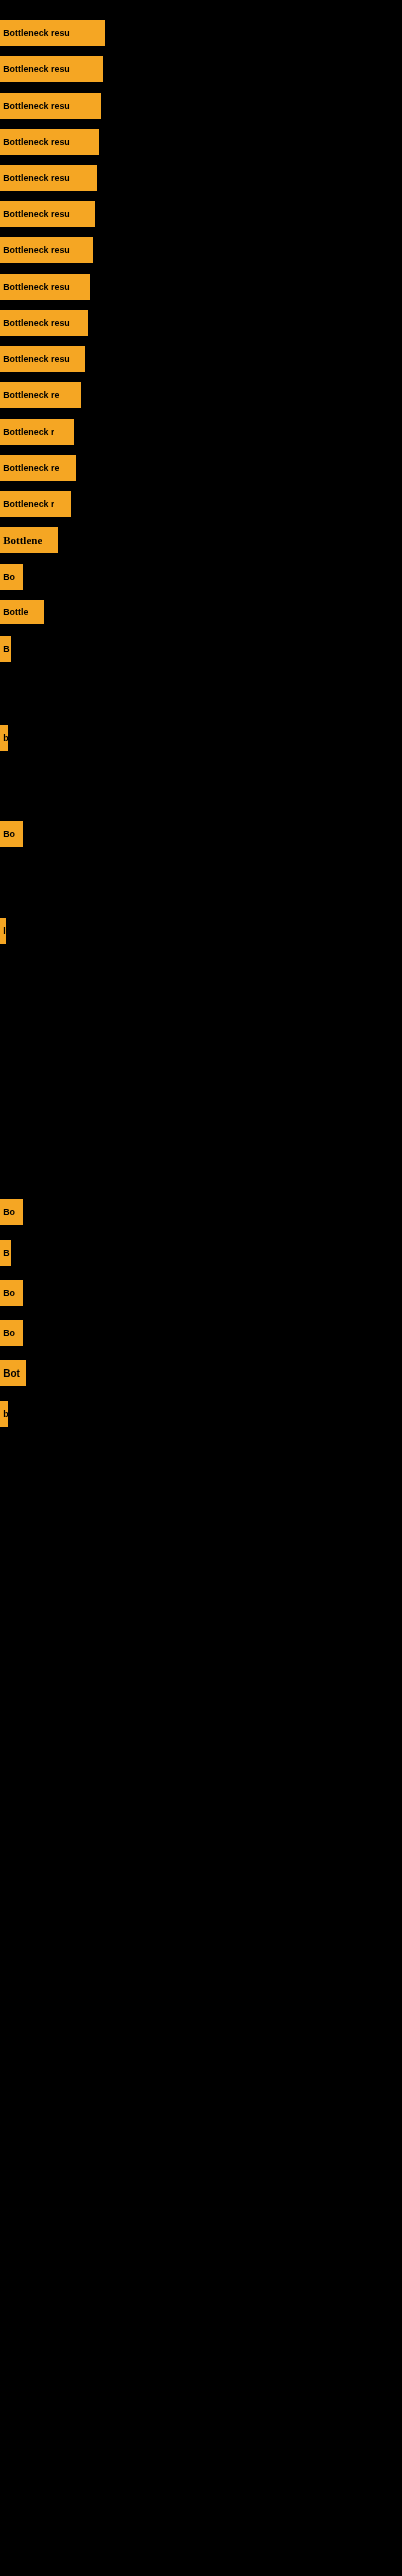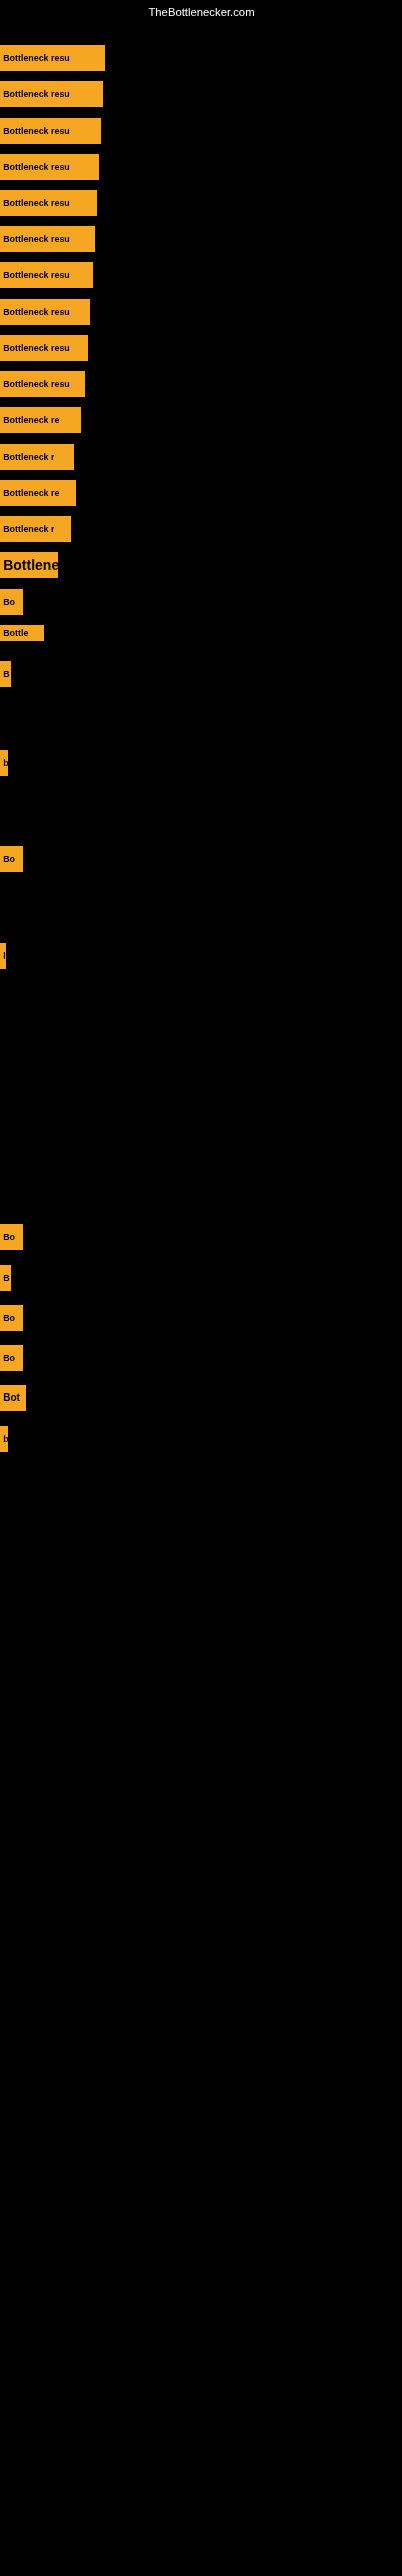--- a/index.html
+++ b/index.html
@@ -27,21 +27,20 @@
       color: #ffffff;
       font-size: 11.3px;
       padding: 6.4px 0;
       font-weight: normal;
     }
   </style>
 </head>
 <body>
 
 <div class="page-container">
-  <div class="site-title">TheBottlenecker.com</div>
 
   <div id="bars-wrapper" style="position: relative; width: 403px; height: 2544px; text-align: center;">
   <div style="position: absolute; left: 0px; top: 20px; width: 105px; height: 26px; background-color: rgb(245, 166, 35); display: flex; align-items: center; padding-left: 3.2px; overflow: hidden;">
         <span style="color: rgb(0, 0, 0); font-size: 8.9px; font-weight: bold; white-space: nowrap; overflow: hidden;">Bottleneck resu</span>
       </div>
       <div style="position: absolute; left: 0px; top: 56px; width: 103px; height: 26px; background-color: rgb(245, 166, 35); display: flex; align-items: center; padding-left: 3.2px; overflow: hidden;">
         <span style="color: rgb(0, 0, 0); font-size: 8.9px; font-weight: bold; white-space: nowrap; overflow: hidden;">Bottleneck resu</span>
       </div>
       <div style="position: absolute; left: 0px; top: 93px; width: 101px; height: 26px; background-color: rgb(245, 166, 35); display: flex; align-items: center; padding-left: 3.2px; overflow: hidden;">
         <span style="color: rgb(0, 0, 0); font-size: 8.9px; font-weight: bold; white-space: nowrap; overflow: hidden;">Bottleneck resu</span>
@@ -73,26 +72,26 @@
       <div style="position: absolute; left: 0px; top: 419px; width: 74px; height: 26px; background-color: rgb(245, 166, 35); display: flex; align-items: center; padding-left: 3.2px; overflow: hidden;">
         <span style="color: rgb(0, 0, 0); font-size: 8.9px; font-weight: bold; white-space: nowrap; overflow: hidden;">Bottleneck r</span>
       </div>
       <div style="position: absolute; left: 0px; top: 455px; width: 76px; height: 26px; background-color: rgb(245, 166, 35); display: flex; align-items: center; padding-left: 3.2px; overflow: hidden;">
         <span style="color: rgb(0, 0, 0); font-size: 8.9px; font-weight: bold; white-space: nowrap; overflow: hidden;">Bottleneck re</span>
       </div>
       <div style="position: absolute; left: 0px; top: 491px; width: 71px; height: 26px; background-color: rgb(245, 166, 35); display: flex; align-items: center; padding-left: 3.2px; overflow: hidden;">
         <span style="color: rgb(0, 0, 0); font-size: 8.9px; font-weight: bold; white-space: nowrap; overflow: hidden;">Bottleneck r</span>
       </div>
       <div style="position: absolute; left: 0px; top: 527px; width: 58px; height: 26px; background-color: rgb(245, 166, 35); display: flex; align-items: center; padding-left: 3.2px; overflow: hidden;">
-        <span style="color: rgb(0, 0, 0); font-size: 14px; font-weight: bold; white-space: nowrap; overflow: hidden;">Bottlene</span>
+        <span style="color: rgb(0, 0, 0); font-size: 11px; font-weight: bold; white-space: nowrap; overflow: hidden; font-family: Liberation Serif, serif;">Bottlene</span>
       </div>
       <div style="position: absolute; left: 0px; top: 564px; width: 22.5px; height: 26px; background-color: rgb(245, 166, 35); display: flex; align-items: center; padding-left: 3.2px; overflow: hidden;">
         <span style="color: rgb(0, 0, 0); font-size: 8.9px; font-weight: bold; white-space: nowrap; overflow: hidden;">Bo</span>
       </div>
-      <div style="position: absolute; left: 0px; top: 600px; width: 44px; height: 16px; background-color: rgb(245, 166, 35); display: flex; align-items: center; padding-left: 3.2px; overflow: hidden;">
+      <div style="position: absolute; left: 0px; top: 600px; width: 44px; height: 24px; background-color: rgb(245, 166, 35); display: flex; align-items: center; padding-left: 3.2px; overflow: hidden;">
         <span style="color: rgb(0, 0, 0); font-size: 8.9px; font-weight: bold; white-space: nowrap; overflow: hidden;">Bottle</span>
       </div>
       <div style="position: absolute; left: 0px; top: 636px; width: 11.3px; height: 26px; background-color: rgb(245, 166, 35); display: flex; align-items: center; padding-left: 3.2px; overflow: hidden;">
         <span style="color: rgb(0, 0, 0); font-size: 8.9px; font-weight: bold; white-space: nowrap; overflow: hidden;">B</span>
       </div>
       <div style="position: absolute; left: 0px; top: 725px; width: 8px; height: 26px; background-color: rgb(245, 166, 35); display: flex; align-items: center; padding-left: 3.2px; overflow: hidden;">
         <span style="color: rgb(0, 0, 0); font-size: 8.9px; font-weight: bold; white-space: nowrap; overflow: hidden;">b</span>
       </div>
       <div style="position: absolute; left: 0px; top: 821px; width: 22.5px; height: 26px; background-color: rgb(245, 166, 35); display: flex; align-items: center; padding-left: 3.2px; overflow: hidden;">
         <span style="color: rgb(0, 0, 0); font-size: 8.9px; font-weight: bold; white-space: nowrap; overflow: hidden;">Bo</span>

